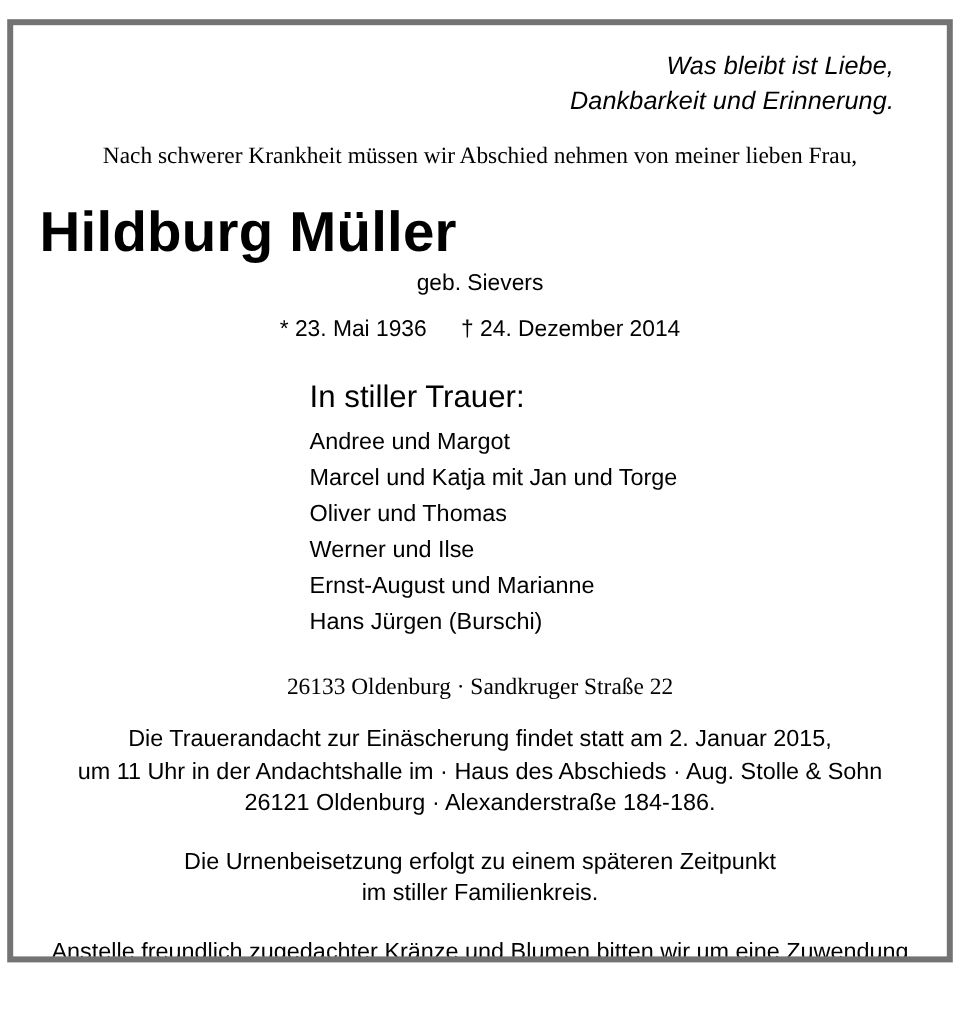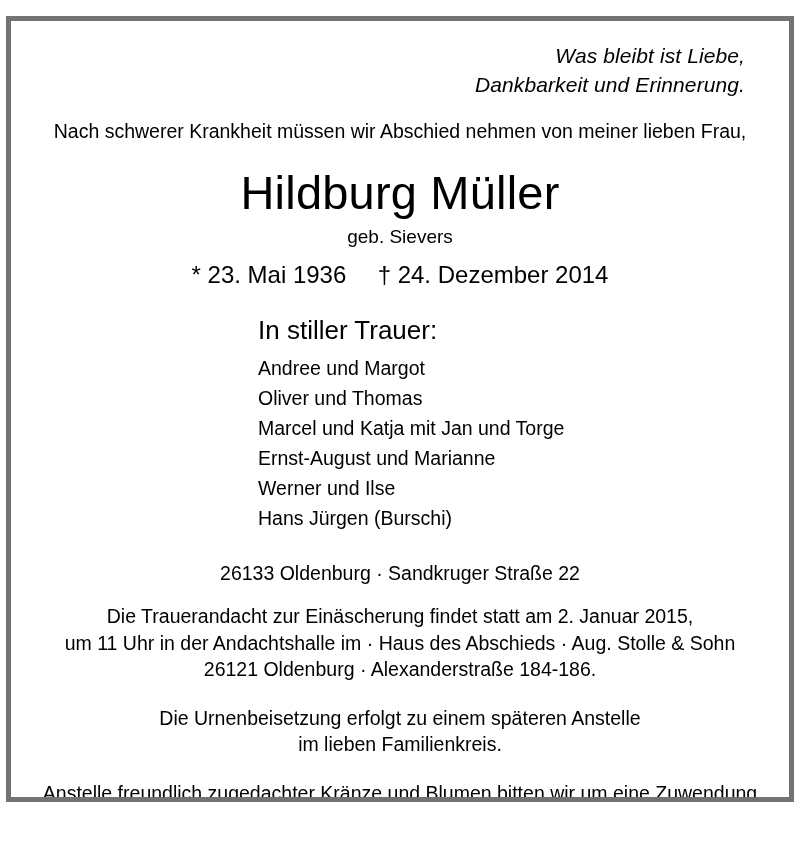--- a/index.html
+++ b/index.html
@@ -47,40 +47,41 @@
     padding-right: 22px;
     letter-spacing: 0.1px;
   }
 
   
   .intro {
     text-align: center;
     font-size: 19.5px;
     line-height: 28px;
     margin-top: 18px;
+    font-family: Liberation Serif, serif;
   }
 
   
   .deceased-name {
-    text-align: center;
+    text-align: left;
     font-size: 47px;
     line-height: 56px;
-    font-weight: 400;
+    font-weight: 700;
     margin-top: 20px;
     letter-spacing: 0.2px;
   }
   .maiden-name {
     text-align: center;
     font-size: 19px;
     line-height: 26px;
     margin-top: 3px;
   }
   .dates {
     text-align: center;
-    font-size: 24px;
+    font-size: 19px;
     line-height: 26px;
     margin-top: 12px;
   }
   .dates .gap {
     display: inline-block;
     width: 18px;
   }
 
   
   .mourners {
@@ -97,20 +98,21 @@
     line-height: 30px;
     white-space: nowrap;
   }
 
   
   .family-address {
     text-align: center;
     font-size: 19.5px;
     line-height: 26px;
     margin-top: 27px;
+    font-family: Liberation Serif, serif;
   }
 
   
   .service {
     text-align: center;
     font-size: 19.5px;
     line-height: 26.5px;
     margin-top: 17px;
   }
   .service div { white-space: nowrap; }
@@ -151,38 +153,38 @@
       <span>*</span>
       <span>23. Mai 1936</span>
       <span class="gap"></span>
       <span>†</span>
       <span>24. Dezember 2014</span>
     </div>
 
     <div class="mourners">
       <div class="mourners-heading">In stiller Trauer:</div>
       <div class="mourner-item">Andree und Margot</div>
+      <div class="mourner-item">Marcel und Katja mit Jan und Torge</div>
       <div class="mourner-item">Oliver und Thomas</div>
-      <div class="mourner-item">Marcel und Katja mit Jan und Torge</div>
+      <div class="mourner-item">Werner und Ilse</div>
       <div class="mourner-item">Ernst-August und Marianne</div>
-      <div class="mourner-item">Werner und Ilse</div>
       <div class="mourner-item">Hans Jürgen (Burschi)</div>
     </div>
 
     <div class="family-address">26133 Oldenburg · Sandkruger Straße 22</div>
 
     <div class="service">
       <div>Die Trauerandacht zur Einäscherung findet statt am 2. Januar 2015,</div>
       <div>um 11 Uhr in der Andachtshalle im · Haus des Abschieds · Aug. Stolle &amp; Sohn</div>
       <div>26121 Oldenburg · Alexanderstraße 184-186.</div>
     </div>
 
     <div class="interment">
-      <div>Die Urnenbeisetzung erfolgt zu einem späteren Anstelle</div>
-      <div>im lieben Familienkreis.</div>
+      <div>Die Urnenbeisetzung erfolgt zu einem späteren Zeitpunkt</div>
+      <div>im stiller Familienkreis.</div>
     </div>
 
     <div class="donation">
       <div>Anstelle freundlich zugedachter Kränze und Blumen bitten wir um eine Zuwendung</div>
 
     </div>
 
   </div>
 </div>
 

